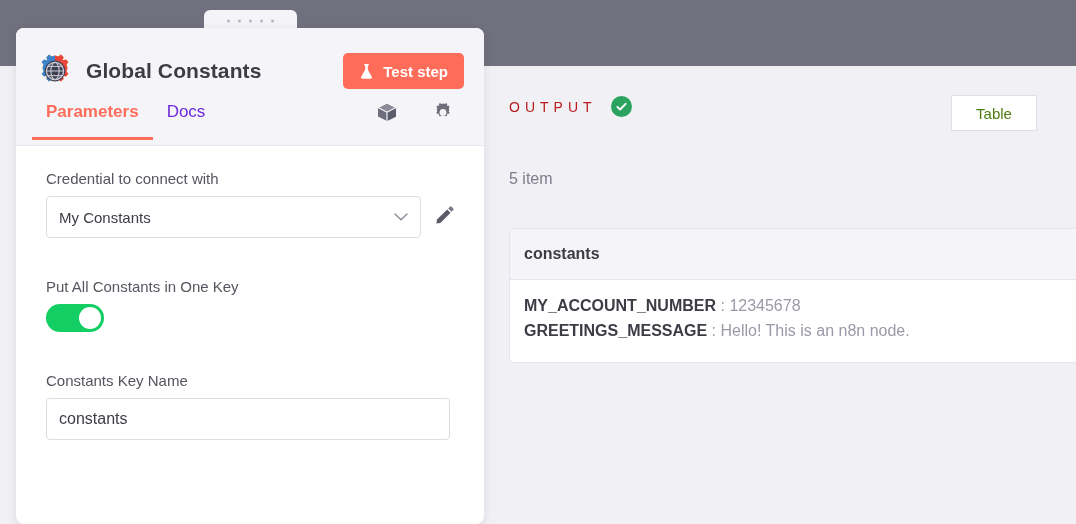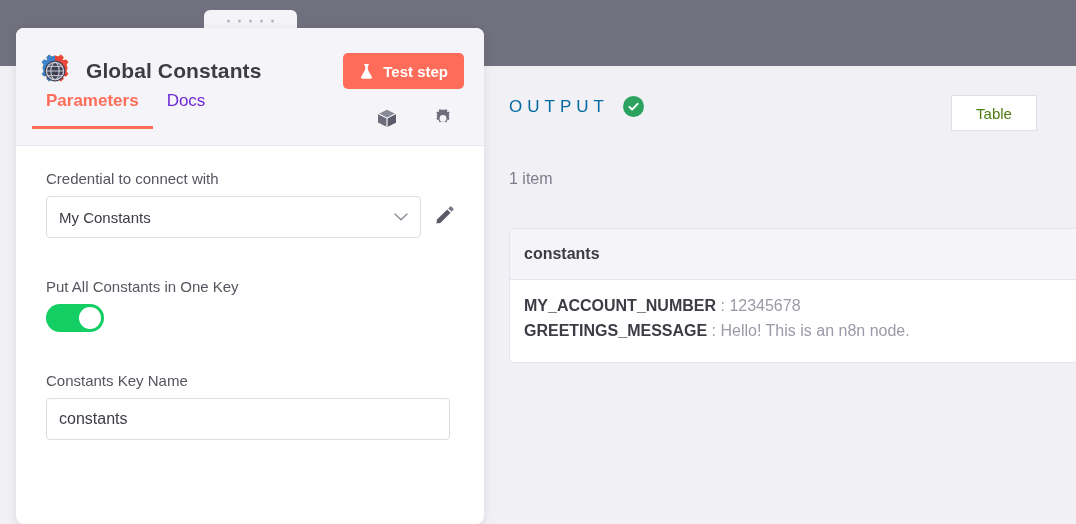--- a/index.html
+++ b/index.html
@@ -90,23 +90,23 @@
     height: 36px;
     font-size: 15px; font-weight: 700;
     font-family: Liberation Sans, sans-serif;
     cursor: pointer;
     white-space: nowrap;
   }
   .flask-icon { display: block; width: 15px; height: 17px; }
 
   
   .tabs {
-    position: absolute; left: 0; bottom: 16px;
+    position: absolute; left: 0; bottom: 5px;
     width: 100%; height: 56px;
-    display: flex; align-items: flex-end;
+    display: flex; align-items: center;
     padding: 0 16px 0 16px;
   }
   .tab {
     position: relative;
     font-size: 17px;
     padding: 0 14px;
     height: 56px;
     line-height: 56px;
     color: #6d28d9;
     cursor: pointer;
@@ -177,21 +177,21 @@
     font-family: "Liberation Sans", sans-serif;
     outline: none;
   }
 
   
   .output-header {
     position: absolute; left: 509px; top: 96px;
     display: flex; align-items: center; gap: 14px;
   }
   .output-label {
-    font-size: 17px; color: #0369a1;
+    font-size: 14px; color: #b91c1c;
     letter-spacing: 5px;
     font-weight: 400;
     text-align: right;
   }
   .check-badge {
     width: 21px; height: 21px;
     border-radius: 50%;
     background: #2ba35f;
     display: flex; align-items: center; justify-content: center;
   }
@@ -364,21 +364,21 @@
     <span class="output-label">OUTPUT</span>
     <span class="check-badge">
       <svg viewBox="0 0 13 13">
         <path d="M2.4 6.9 L5.1 9.5 L10.6 3.8" fill="none" stroke="#ffffff" stroke-width="1.9" stroke-linecap="round" stroke-linejoin="round"></path>
       </svg>
     </span>
   </div>
 
   <button class="table-btn">Table</button>
 
-  <div class="item-count">1 item</div>
+  <div class="item-count">5 item</div>
 
   <div class="out-table">
     <div class="out-thead">constants</div>
     <div class="out-tbody">
 
       <div class="kv-line">
         <span class="kv-key">MY_ACCOUNT_NUMBER</span>
         <span class="kv-sep">:</span>
         <span class="kv-val">12345678</span>
       </div>

